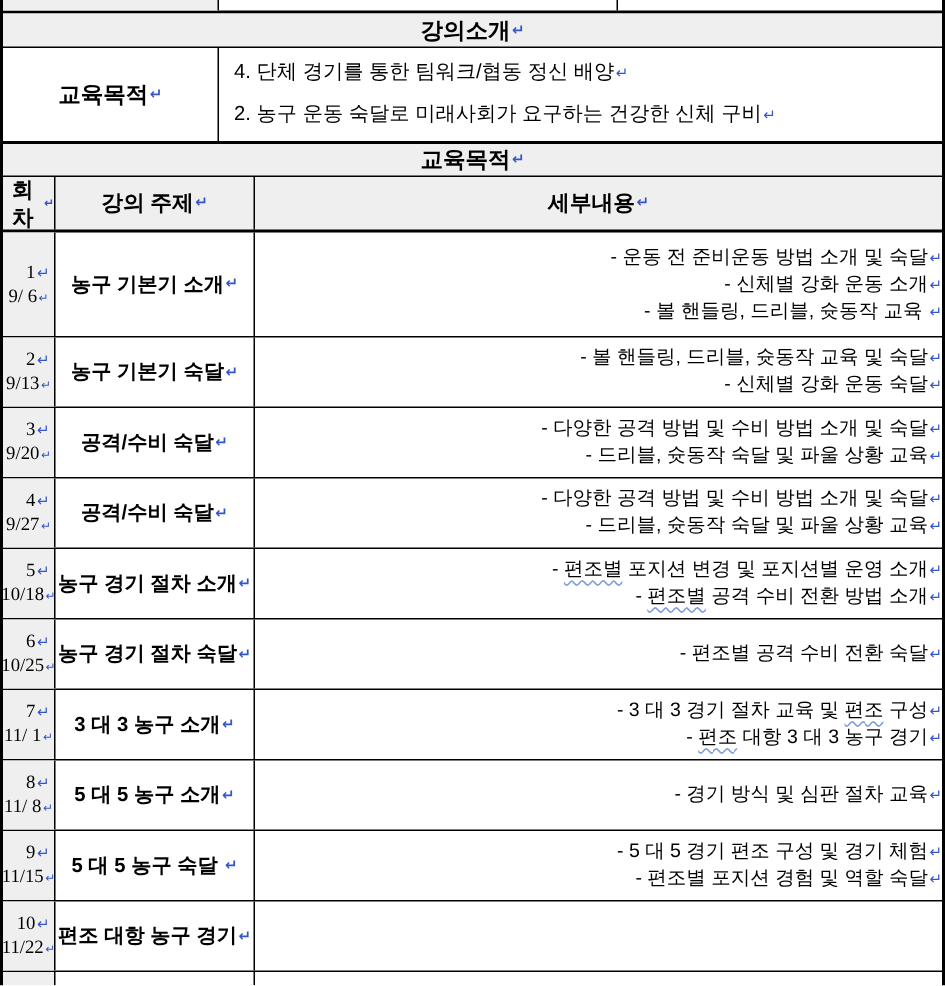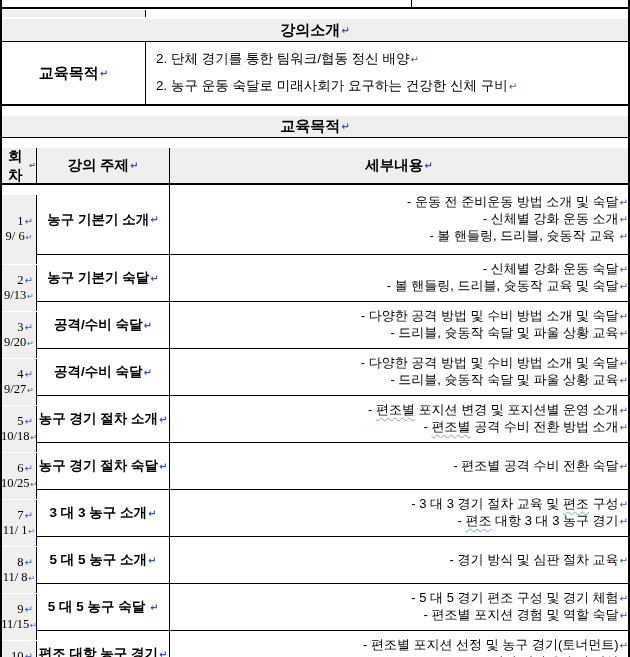--- a/index.html
+++ b/index.html
@@ -9,21 +9,21 @@
     width:630px;height:657px;
     border-left:2px solid #000;border-right:2px solid #000;
     overflow:hidden;
     font-family:"Liberation Sans","DejaVu Sans",sans-serif;
     color:#000;
     background:#fff;
   }
   .row{display:flex;width:626px;border-bottom:1px solid #000;}
   .cell{height:100%;}
   .rborder{border-right:1px solid #000;text-align:center;}
-  .shade{background:#efefef;margin-top:10px;}
+  .shade{background:#efefef;}
   .center{display:flex;align-items:center;justify-content:center;}
 
   
   .r-partial-top{height:9px;border-bottom:2px solid #000;}
   .pt1{width:144px;}
   .pt2{width:266px;}
   .pt3{width:216px;}
 
   
   .r-title{height:23px;font-family:"Liberation Serif","DejaVu Serif",serif;
@@ -85,21 +85,21 @@
     <span>강의소개</span>
       <span class="pm">↵</span>
   </div>
 
   <div class="row r-purpose">
     <div class="cell purpose-label center rborder">
       <span>교육목적</span>
         <span class="pm">↵</span>
     </div>
     <div class="cell purpose-body">
-      <div class="purpose-line"><span>2. 단체 경기를 통한 팀워크/협동 정신 배양</span><span class="pm">↵</span></div>
+      <div class="purpose-line"><span>4. 단체 경기를 통한 팀워크/협동 정신 배양</span><span class="pm">↵</span></div>
       <div class="purpose-line"><span>2. 농구 운동 숙달로 미래사회가 요구하는 건강한 신체 구비</span><span class="pm">↵</span></div>
     </div>
   </div>
 
   <div class="row r-title r-title2 shade center">
     <span>교육목적</span>
       <span class="pm">↵</span>
   </div>
 
   <div class="row r-head shade">
@@ -130,22 +130,22 @@
           <div class="dline">- 볼 핸들링, 드리블, 슛동작 교육 <span class="pm">↵</span></div>
         </div>
       </div>
       <div class="drow" style="height: 47px;">
         <div class="cell c1 sess shade rborder">
           <div class="num">2<span class="pm">↵</span></div>
           <div class="date">9/13<span class="pm sm">↵</span></div>
         </div>
         <div class="cell c2 topic rborder">농구 기본기 숙달<span class="pm">↵</span></div>
         <div class="cell c3 details">
+          <div class="dline">- 볼 핸들링, 드리블, 슛동작 교육 및 숙달<span class="pm">↵</span></div>
           <div class="dline">- 신체별 강화 운동 숙달<span class="pm">↵</span></div>
-          <div class="dline">- 볼 핸들링, 드리블, 슛동작 교육 및 숙달<span class="pm">↵</span></div>
         </div>
       </div>
       <div class="drow" style="height: 47px;">
         <div class="cell c1 sess shade rborder">
           <div class="num">3<span class="pm">↵</span></div>
           <div class="date">9/20<span class="pm sm">↵</span></div>
         </div>
         <div class="cell c2 topic rborder">공격/수비 숙달<span class="pm">↵</span></div>
         <div class="cell c3 details">
           <div class="dline">- 다양한 공격 방법 및 수비 방법 소개 및 숙달<span class="pm">↵</span></div>
@@ -215,24 +215,20 @@
           <div class="dline">- 5 대 5 경기 편조 구성 및 경기 체험<span class="pm">↵</span></div>
           <div class="dline">- 편조별 포지션 경험 및 역할 숙달<span class="pm">↵</span></div>
         </div>
       </div>
       <div class="drow" style="height: 47px;">
         <div class="cell c1 sess shade rborder">
           <div class="num">10<span class="pm">↵</span></div>
           <div class="date">11/22<span class="pm sm">↵</span></div>
         </div>
         <div class="cell c2 topic rborder">편조 대항 농구 경기<span class="pm">↵</span></div>
-        <div class="cell c3 details">
-          <div class="dline">- 편조별 포지션 선정 및 농구 경기(토너먼트)<span class="pm">↵</span></div>
-          <div class="dline">- 경기 결과 우수팀 시상<span class="pm">↵</span></div>
-        </div>
       </div>
     </div>
 
   <div class="row r-partial-bottom">
     <div class="cell c1 shade rborder"></div>
     <div class="cell c2 rborder"></div>
     <div class="cell c3"></div>
   </div>
 
 </div>

